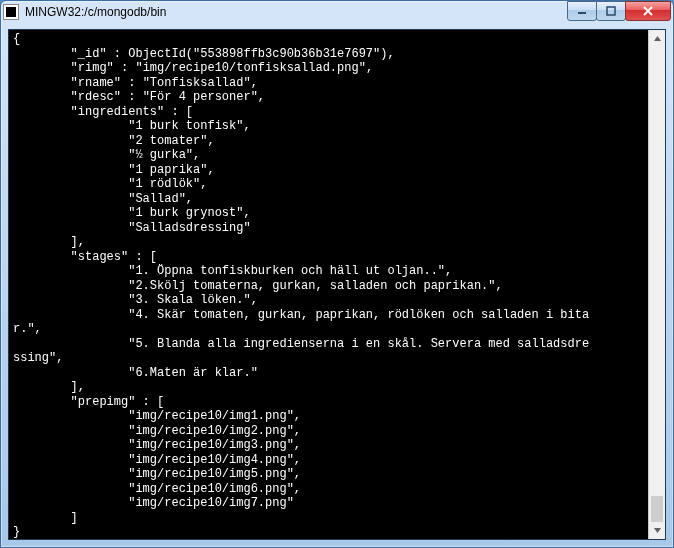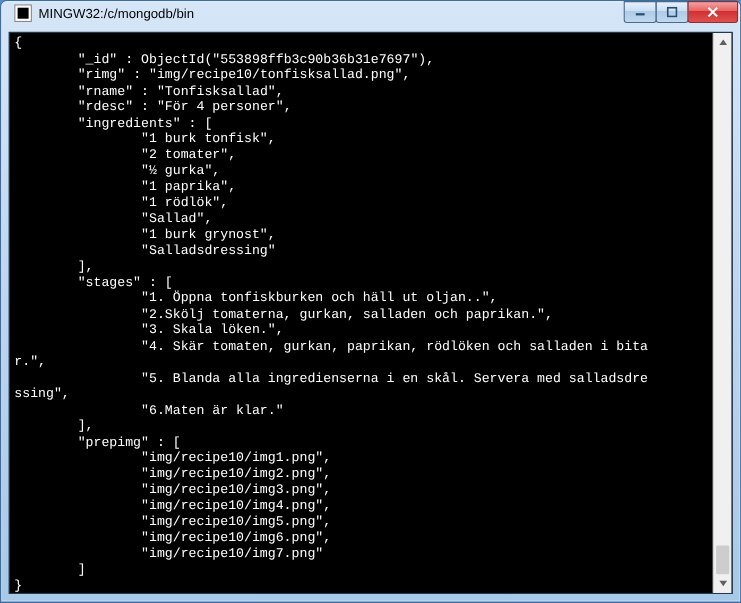--- a/index.html
+++ b/index.html
@@ -17,21 +17,21 @@
     background: linear-gradient(to bottom, #d6e6f8 0%, #bdd5f0 50%, #a8c8e8 100%);
     border: 1px solid #3a6ea5;
     border-radius: 6px 6px 0 0;
     position: relative;
     box-shadow: inset 0 0 0 1px rgba(255,255,255,0.4);
   }
   .titlebar {
     height: 21px;
     display: flex;
     align-items: center;
-    padding: 0 4px 0 12px;
+    padding: 0 4px 0 2px;
     position: relative;
   }
   .title-icon {
     width: 16px;
     height: 16px;
     background: #fff;
     border: 1px solid #888;
     margin-right: 6px;
     display: inline-block;
     position: relative;

